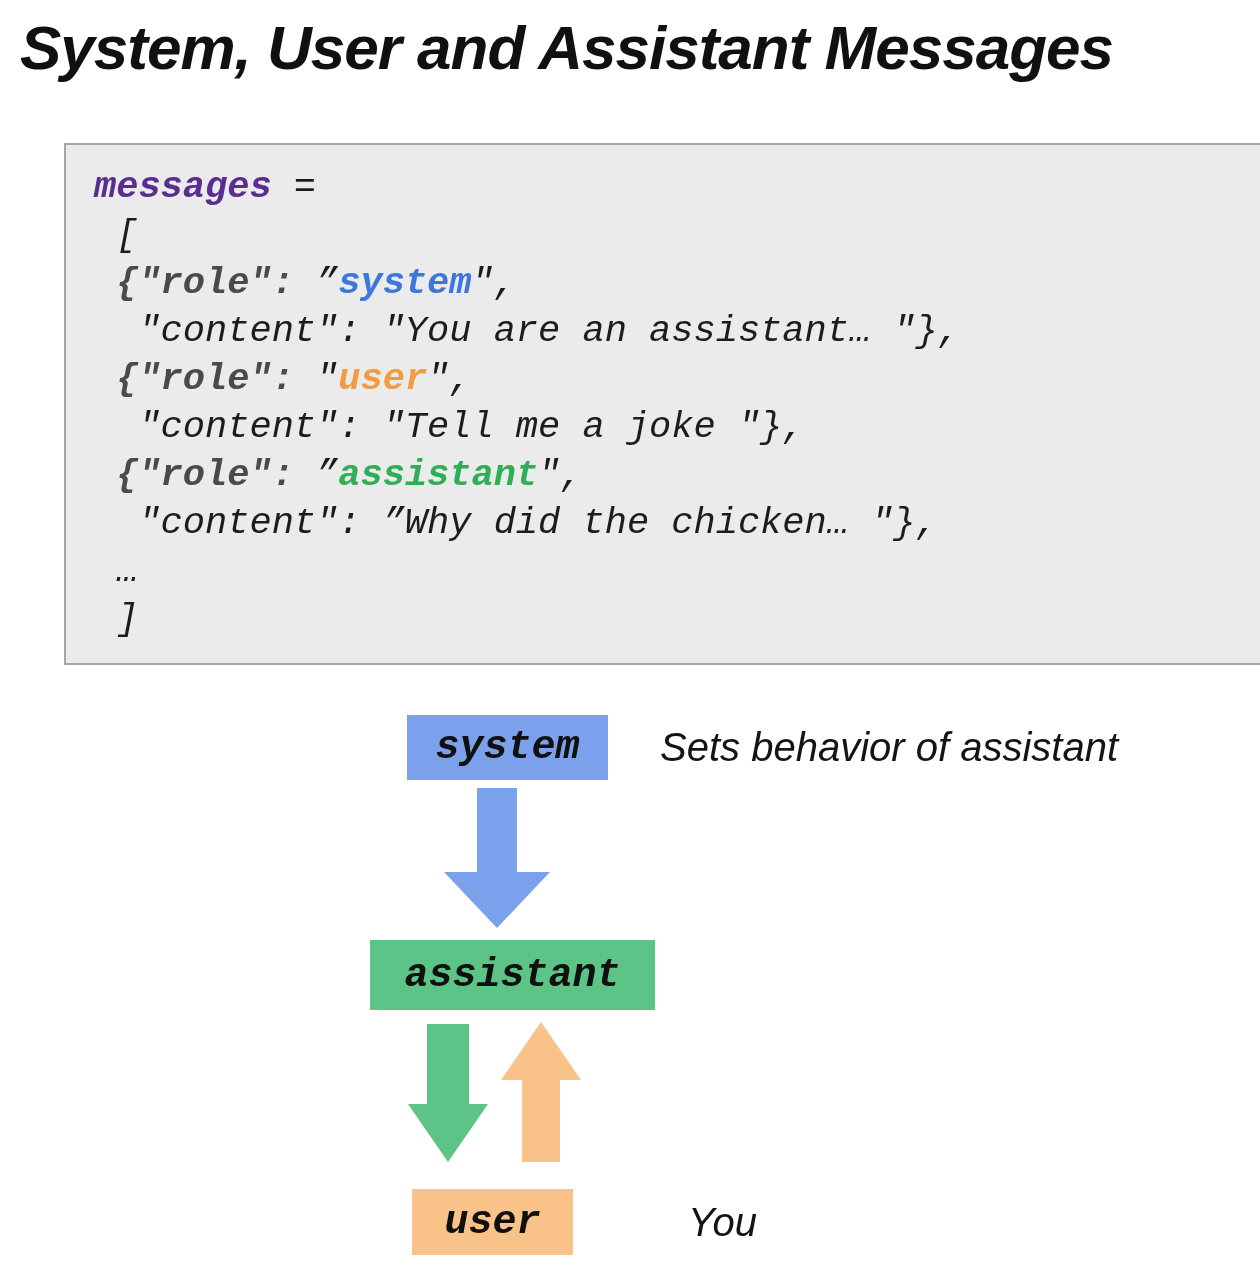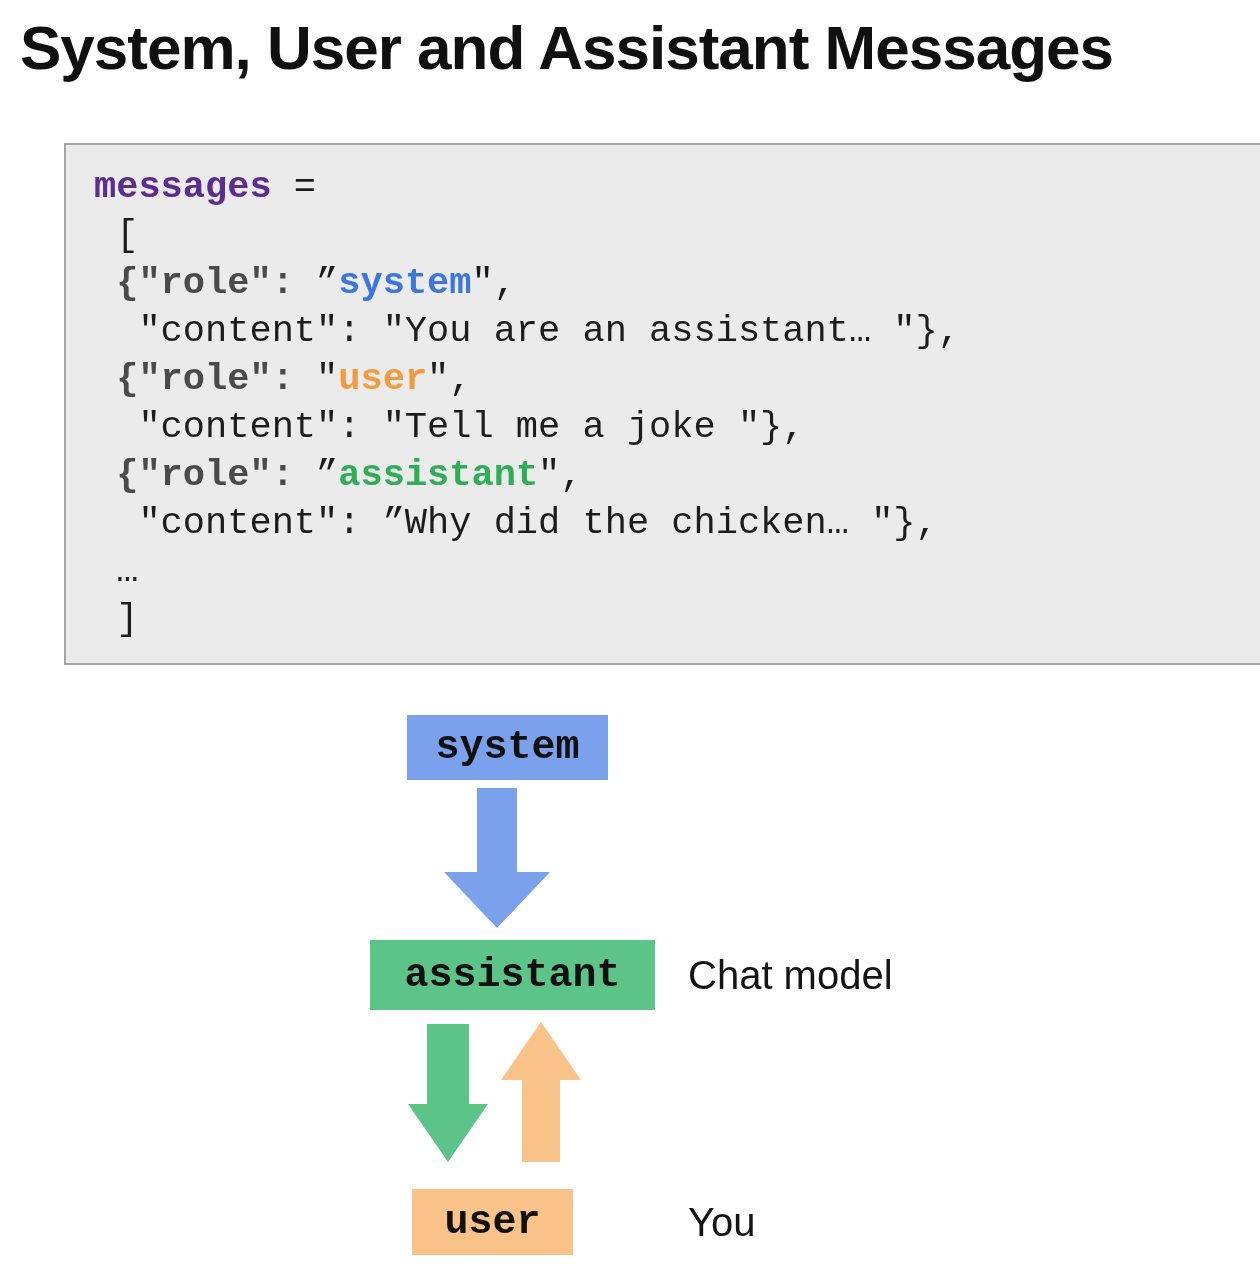--- a/index.html
+++ b/index.html
@@ -4,20 +4,21 @@
 <style>
   * { margin: 0; padding: 0; box-sizing: border-box; }
   html, body { background: #ffffff; }
   .canvas {
     position: relative;
     width: 1260px;
     height: 1282px;
     background: #ffffff;
     overflow: hidden;
     font-family: "Liberation Sans", sans-serif;
+    font-style: italic;
   }
   .page-title {
     position: absolute;
     left: 20px;
     top: 12px;
     width: 1226px;
     font-size: 62px;
     font-weight: 600;
     letter-spacing: -1px;
     color: #101010;
@@ -89,30 +90,30 @@
     <div class="code-line"><span class="tok-plain">  "content": "Tell me a joke "},</span></div>
     <div class="code-line"><span class="tok-key"> {"role": </span><span class="tok-plain">”</span><span class="tok-green">assistant</span><span class="tok-plain">",</span></div>
     <div class="code-line"><span class="tok-plain">  "content": ”Why did the chicken… "},</span></div>
     <div class="code-line"><span class="tok-plain"> …</span></div>
     <div class="code-line"><span class="tok-plain"> ]</span></div>
   </div>
 
   <div class="node node-system">
     <span>system</span>
   </div>
+  <div class="annotation annotation-system">
+    <span>Sets behavior of assistant</span>
+  </div>
 
   <svg class="arrow arrow-blue" width="106" height="140" viewBox="0 0 106 140">
     <polygon points="33,0 73,0 73,84 106,84 53,140 0,84 33,84" fill="#7ba1ec"></polygon>
   </svg>
 
   <div class="node node-assistant">
     <span>assistant</span>
-  </div>
-  <div class="annotation annotation-assistant">
-    <span>Chat model</span>
   </div>
 
   <svg class="arrow arrow-green" width="80" height="138" viewBox="0 0 80 138">
     <polygon points="19,0 61,0 61,80 80,80 40,138 0,80 19,80" fill="#5dc487"></polygon>
   </svg>
 
   <svg class="arrow arrow-orange" width="80" height="140" viewBox="0 0 80 140">
     <polygon points="40,0 80,58 59,58 59,140 21,140 21,58 0,58" fill="#f8c289"></polygon>
   </svg>
 

